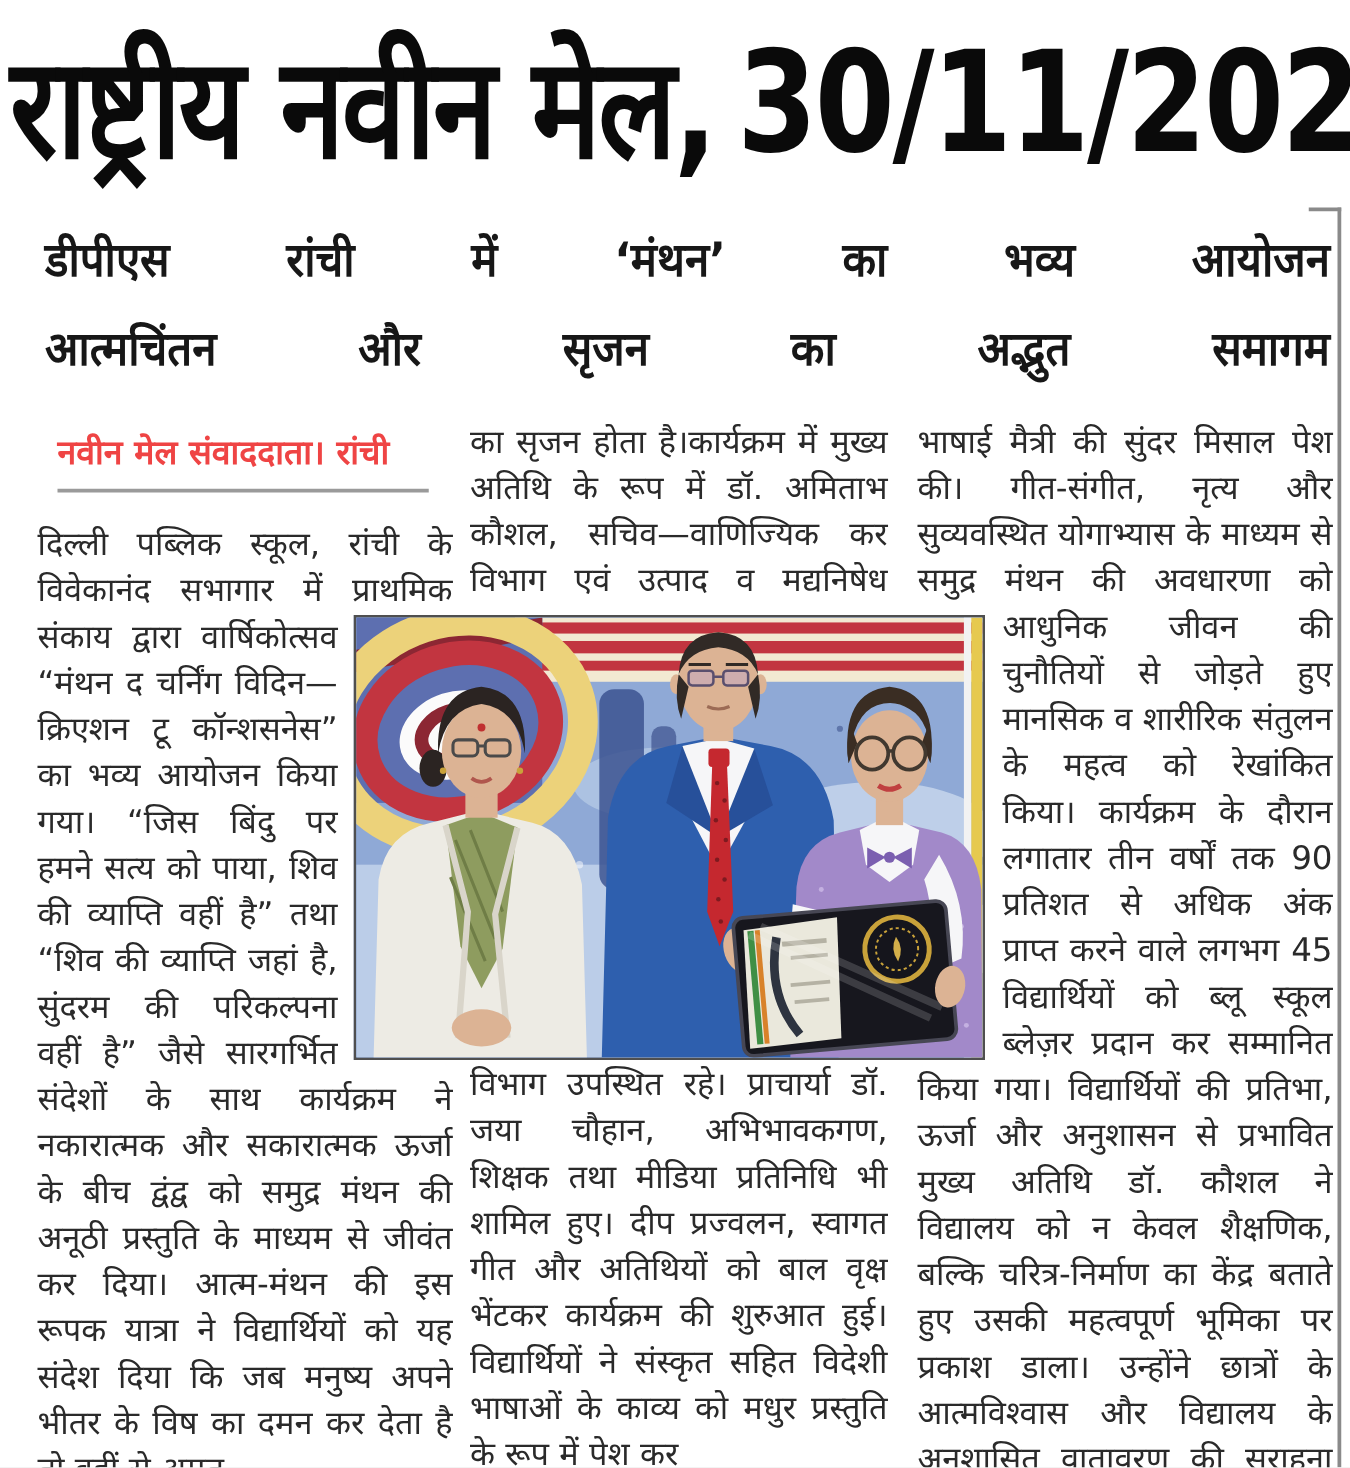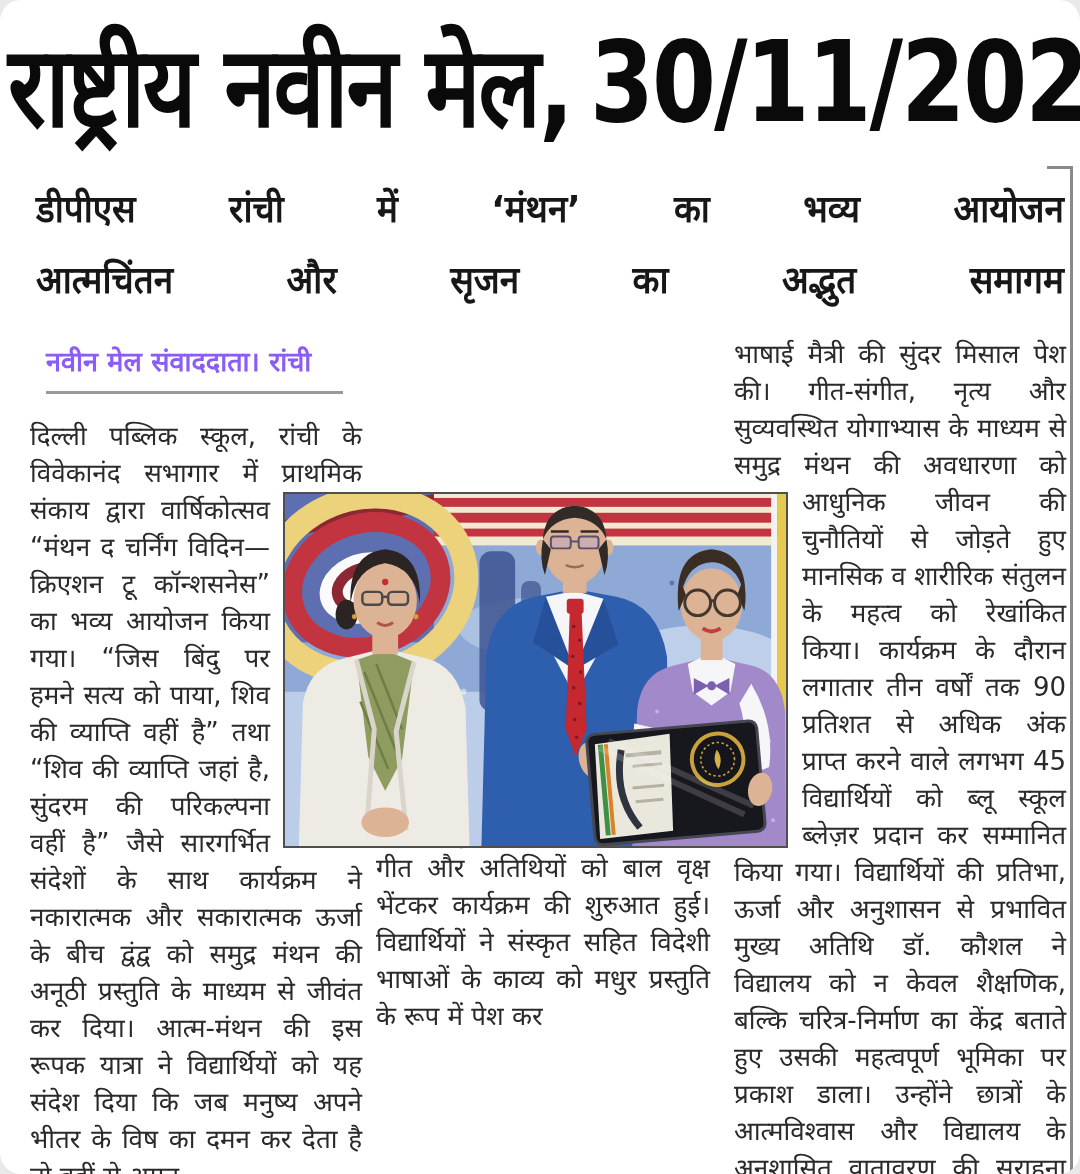--- a/index.html
+++ b/index.html
@@ -11,38 +11,37 @@
     --skin:#dcb394; --hair-dark:#2b2422; --vest-purple:#a289c9; --bow-purple:#7b5fb0;
     --shirt-white:#f6f6f8; --award-black:#17171e; --gold:#c9a23a; --cert-paper:#eae8dc;
     --stripe-green:#3f8f45; --stripe-orange:#d8822a;
   }
   html,body{margin:0;padding:0;background:#e9e9e9;}
   .page{
     position:relative; width:1080px; height:1174px; margin:0 auto; overflow:hidden;
     background:var(--page-bg);
     font-family:"DejaVu Sans","Liberation Sans",sans-serif;
     color:var(--body-ink);
-    border-radius:21px;
   }
   
   .masthead{
     position:absolute; left:8px; top:6px; width:1064px; height:152px;
     display:flex; align-items:center; gap:18px; white-space:nowrap;
     font-weight:900; font-size:92px; letter-spacing:-2px; color:var(--ink);
     transform:scale(1.0,1.22); transform-origin:left center;
   }
   
   .frame-right{position:absolute; left:1070px; top:166px; width:3px; height:1008px; background:var(--frame-gray);}
   .frame-corner{position:absolute; left:1047px; top:166px; width:26px; height:3px; background:var(--frame-gray);}
   
   .headline{position:absolute; left:36px; top:174px; width:1028px; color:var(--headline-ink);
     font-weight:800; font-size:35px; line-height:71px;}
   .hl-line{text-align:justify; text-align-last:justify; transform:scale(1,1.08); transform-origin:left center;}
   
-  .byline{position:absolute; left:46px; top:342px; width:320px; font-size:27px; font-weight:700; color:#8b5cf6;}
+  .byline{position:absolute; left:46px; top:342px; width:320px; font-size:27px; font-weight:700; color:#ef4444;}
   .byline-rule{position:absolute; left:46px; top:391px; width:297px; height:3px; background:var(--rule-gray);}
   
   .col{position:absolute; font-size:26px; line-height:37px; text-align:justify; color:var(--body-ink);}
   .col p{margin:0; text-align:justify;}
   .col1{left:30px;  top:418px; width:332px;}
   .col2{left:376px; top:336px; width:334px;}
   .col3{left:734px; top:336px; width:332px;}
   .p-first{text-align-last:justify;}
   .sp{display:block;}
   .sp-r{float:right; width:86px; height:362px; margin-left:6px;}
@@ -74,20 +73,21 @@
   </section>
 
   <div class="byline">नवीन मेल संवाददाता। रांची</div>
   <div class="byline-rule"></div>
 
   <div class="col col1">
     <p><span>दिल्ली पब्लिक स्कूल, रांची के विवेकानंद सभागार में प्राथमिक</span><span class="sp sp-r"></span><span> संकाय द्वारा वार्षिकोत्सव “मंथन द चर्निंग विदिन— क्रिएशन टू कॉन्शसनेस” का भव्य आयोजन किया गया। “जिस बिंदु पर हमने सत्य को पाया, शिव की व्याप्ति वहीं है” तथा “शिव की व्याप्ति जहां है, सुंदरम की परिकल्पना वहीं है” जैसे सारगर्भित संदेशों के साथ कार्यक्रम ने नकारात्मक और सकारात्मक ऊर्जा के बीच द्वंद्व को समुद्र मंथन की अनूठी प्रस्तुति के माध्यम से जीवंत कर दिया। आत्म-मंथन की इस रूपक यात्रा ने विद्यार्थियों को यह संदेश दिया कि जब मनुष्य अपने भीतर के विष का दमन कर देता है तो वहीं से अमृत</span></p>
   </div>
 
   <div class="col col2">
+    <p class="p-first">का सृजन होता है।कार्यक्रम में मुख्य अतिथि के रूप में डॉ. अमिताभ कौशल, सचिव—वाणिज्यिक कर विभाग एवं उत्पाद व मद्यनिषेध</p>
     <div class="photo-gap"></div>
     <p>विभाग उपस्थित रहे। प्राचार्या डॉ. जया चौहान, अभिभावकगण, शिक्षक तथा मीडिया प्रतिनिधि भी शामिल हुए। दीप प्रज्वलन, स्वागत गीत और अतिथियों को बाल वृक्ष भेंटकर कार्यक्रम की शुरुआत हुई। विद्यार्थियों ने संस्कृत सहित विदेशी भाषाओं के काव्य को मधुर प्रस्तुति के रूप में पेश कर</p>
   </div>
 
   <div class="col col3">
     <p><span>भाषाई मैत्री की सुंदर मिसाल पेश की। गीत-संगीत, नृत्य और सुव्यवस्थित योगाभ्यास के माध्यम से समुद्र मंथन की अवधारणा को आधुनिक जीवन</span><span class="sp sp-l"></span><span> की चुनौतियों से जोड़ते हुए मानसिक व शारीरिक संतुलन के महत्व को रेखांकित किया। कार्यक्रम के दौरान लगातार तीन वर्षों तक 90 प्रतिशत से अधिक अंक प्राप्त करने वाले लगभग 45 विद्यार्थियों को ब्लू स्कूल ब्लेज़र प्रदान कर सम्मानित किया गया। विद्यार्थियों की प्रतिभा, ऊर्जा और अनुशासन से प्रभावित मुख्य अतिथि डॉ. कौशल ने विद्यालय को न केवल शैक्षणिक, बल्कि चरित्र-निर्माण का केंद्र बताते हुए उसकी महत्वपूर्ण भूमिका पर प्रकाश डाला। उन्होंने छात्रों के आत्मविश्वास और विद्यालय के अनुशासित वातावरण की सराहना करते हुए प्राचार्या को शुभकामनाएँ दीं।</span></p>
   </div>
 
   <figure class="photo">
     <svg viewBox="0 0 505 356" preserveAspectRatio="none">

